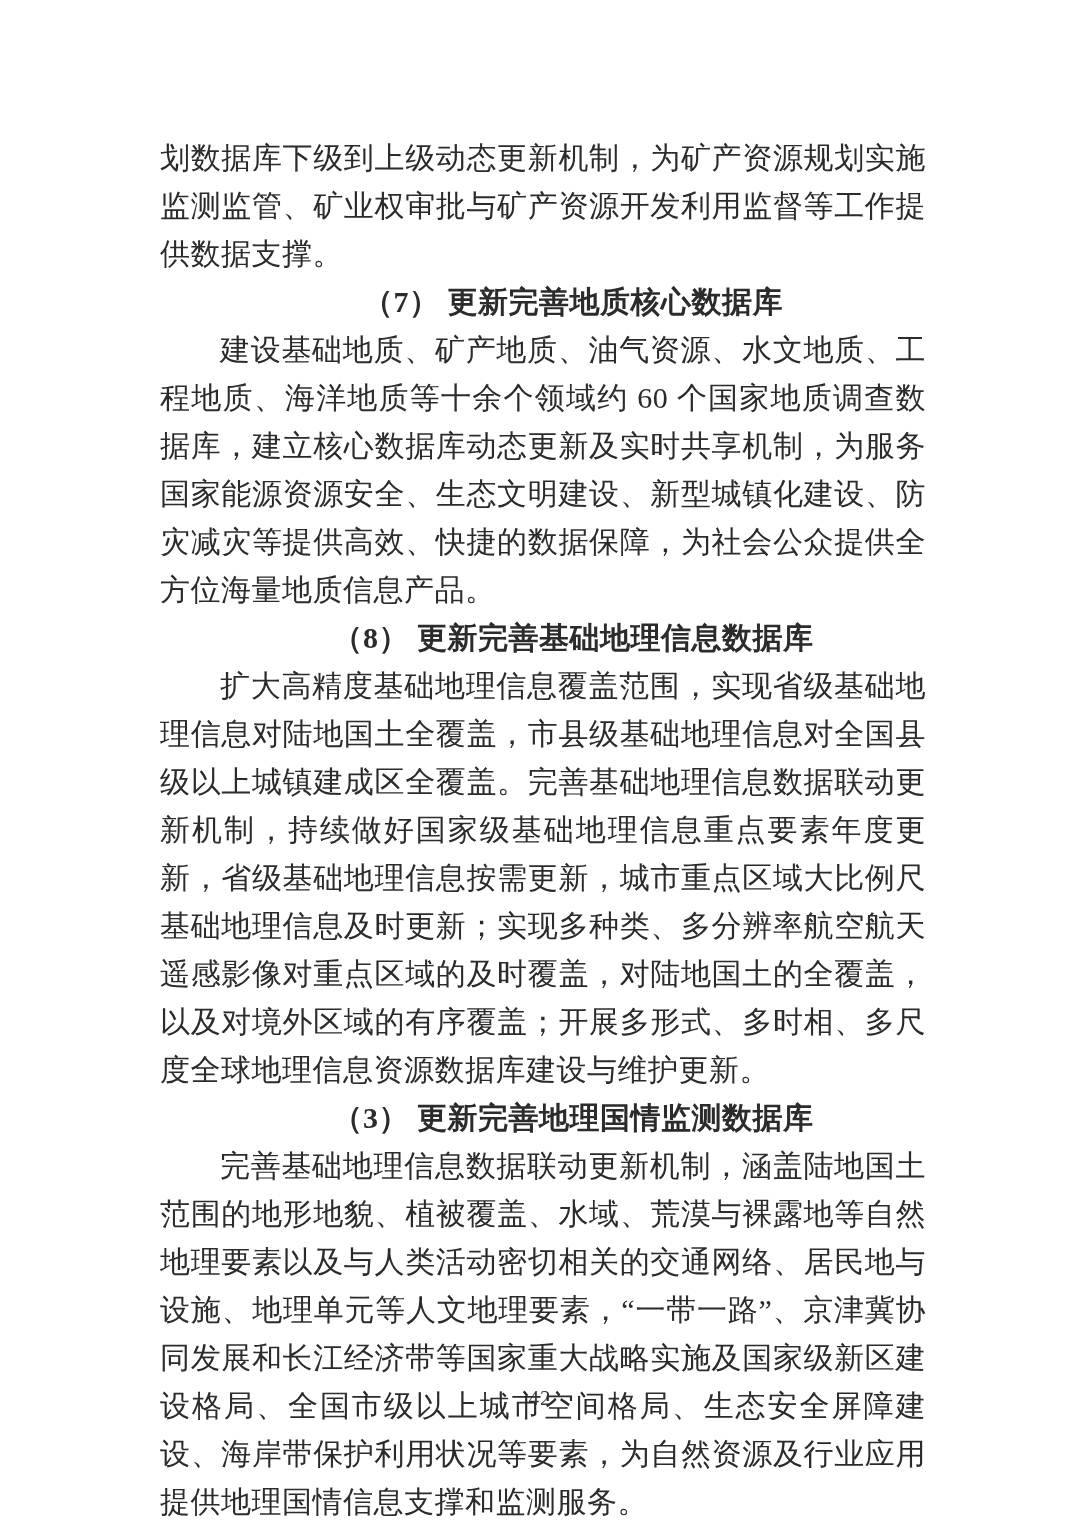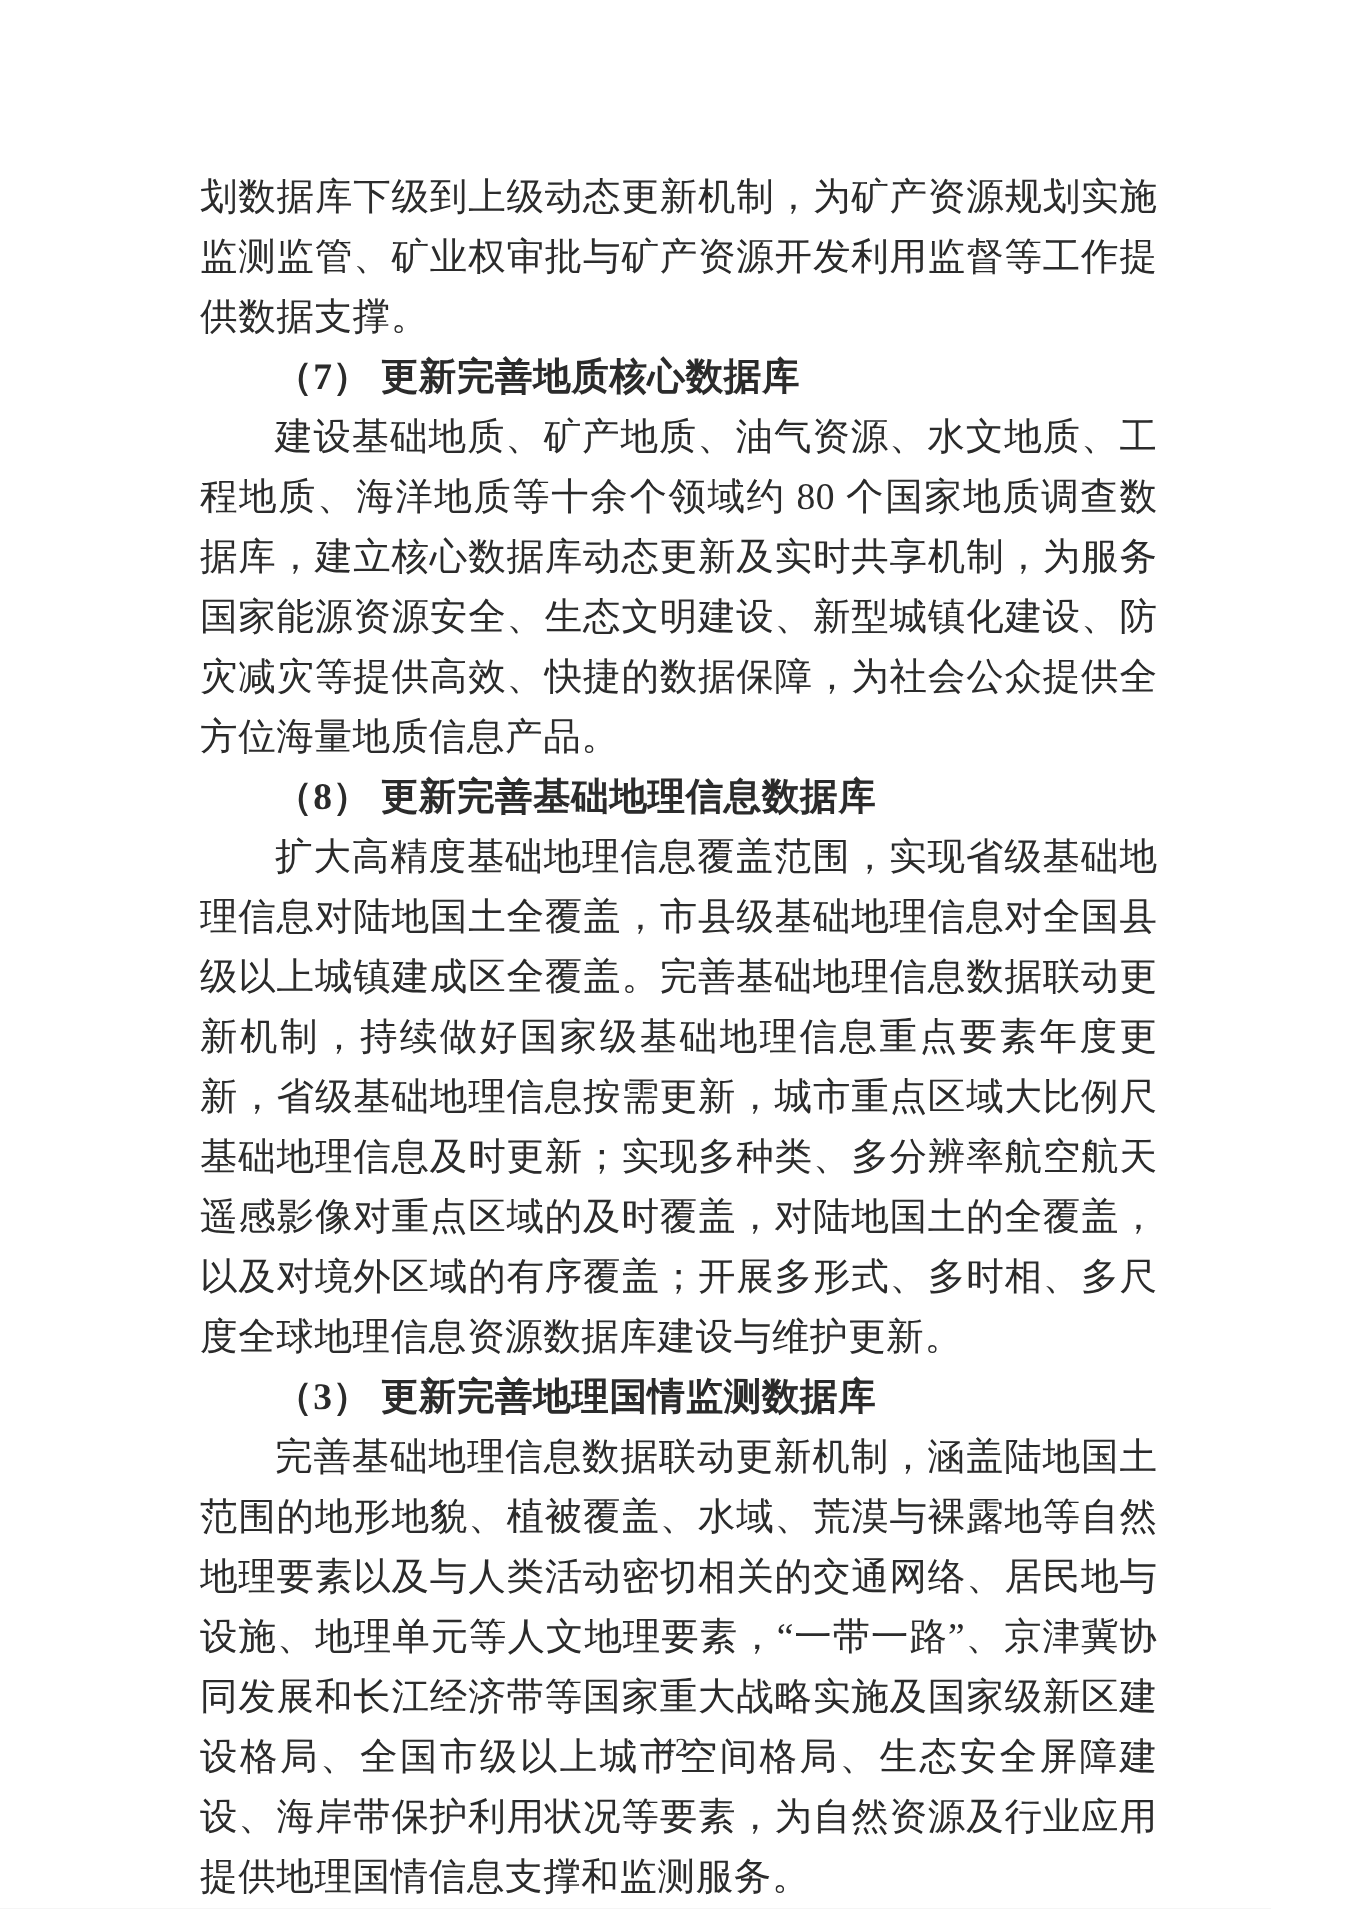--- a/index.html
+++ b/index.html
@@ -30,21 +30,21 @@
     line-height: 48px;
     text-align: justify;
     text-justify: inter-ideograph;
     letter-spacing: 0.5px;
     font-weight: normal;
     color: #2b2b2b;
   }
   .section-heading {
     font-weight: 700;
     text-indent: 2em;
-    text-align: left;
+    text-align: center;
   }
   .indent {
     text-indent: 2em;
   }
   .footer {
     position: absolute;
     top: 1386px;
     left: 0;
     width: 100%;
     text-align: center;
@@ -57,21 +57,21 @@
 </style>
 </head>
 <body>
 
 <div class="page">
   <main class="content">
 
     <p class="body-text">划数据库下级到上级动态更新机制，为矿产资源规划实施监测监管、矿业权审批与矿产资源开发利用监督等工作提供数据支撑。</p>
 
     <h3 class="section-heading">（7） 更新完善地质核心数据库</h3>
-    <p class="body-text indent">建设基础地质、矿产地质、油气资源、水文地质、工程地质、海洋地质等十余个领域约 80 个国家地质调查数据库，建立核心数据库动态更新及实时共享机制，为服务国家能源资源安全、生态文明建设、新型城镇化建设、防灾减灾等提供高效、快捷的数据保障，为社会公众提供全方位海量地质信息产品。</p>
+    <p class="body-text indent">建设基础地质、矿产地质、油气资源、水文地质、工程地质、海洋地质等十余个领域约 60 个国家地质调查数据库，建立核心数据库动态更新及实时共享机制，为服务国家能源资源安全、生态文明建设、新型城镇化建设、防灾减灾等提供高效、快捷的数据保障，为社会公众提供全方位海量地质信息产品。</p>
 
     <h3 class="section-heading">（8） 更新完善基础地理信息数据库</h3>
     <p class="body-text indent">扩大高精度基础地理信息覆盖范围，实现省级基础地理信息对陆地国土全覆盖，市县级基础地理信息对全国县级以上城镇建成区全覆盖。完善基础地理信息数据联动更新机制，持续做好国家级基础地理信息重点要素年度更新，省级基础地理信息按需更新，城市重点区域大比例尺基础地理信息及时更新；实现多种类、多分辨率航空航天遥感影像对重点区域的及时覆盖，对陆地国土的全覆盖，以及对境外区域的有序覆盖；开展多形式、多时相、多尺度全球地理信息资源数据库建设与维护更新。</p>
 
     <h3 class="section-heading">（3） 更新完善地理国情监测数据库</h3>
     <p class="body-text indent">完善基础地理信息数据联动更新机制，涵盖陆地国土范围的地形地貌、植被覆盖、水域、荒漠与裸露地等自然地理要素以及与人类活动密切相关的交通网络、居民地与设施、地理单元等人文地理要素，“一带一路”、京津冀协同发展和长江经济带等国家重大战略实施及国家级新区建设格局、全国市级以上城市空间格局、生态安全屏障建设、海岸带保护利用状况等要素，为自然资源及行业应用提供地理国情信息支撑和监测服务。</p>
 
   </main>
 
   <footer class="footer">

